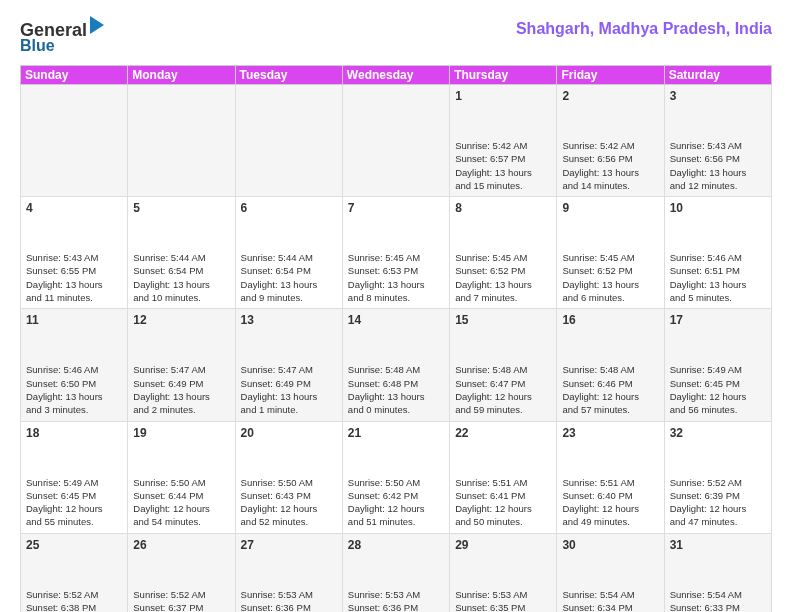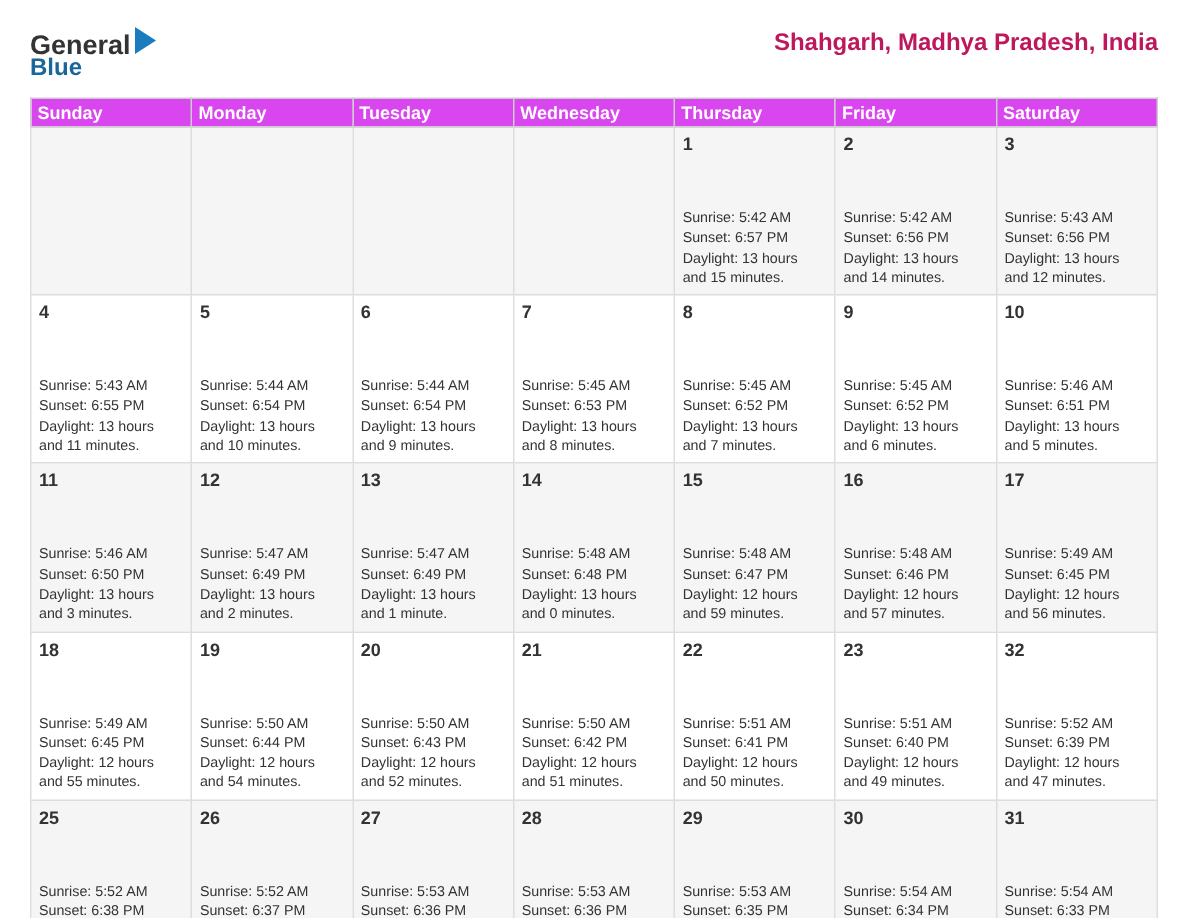--- a/index.html
+++ b/index.html
@@ -16,33 +16,33 @@
       align-items: flex-start;
       margin-bottom: 10px;
     }
     .logo {
       display: flex;
       flex-direction: column;
       align-items: flex-start;
     }
     .logo-row {
       display: flex;
-      align-items: flex-end;
+      align-items: flex-start;
     }
     .title-area {
       text-align: right;
     }
     .month-title {
       font-size: 36px;
       font-weight: bold;
       color: #333;
     }
     .location-title {
       font-size: 16px;
-      color: #be185d;
+      color: #8b5cf6;
       font-weight: bold;
     }
     table {
       width: 100%;
       border-collapse: collapse;
       font-size: 11px;
     }
     thead tr th {
       background-color: #d946ef;
       color: #fff;

